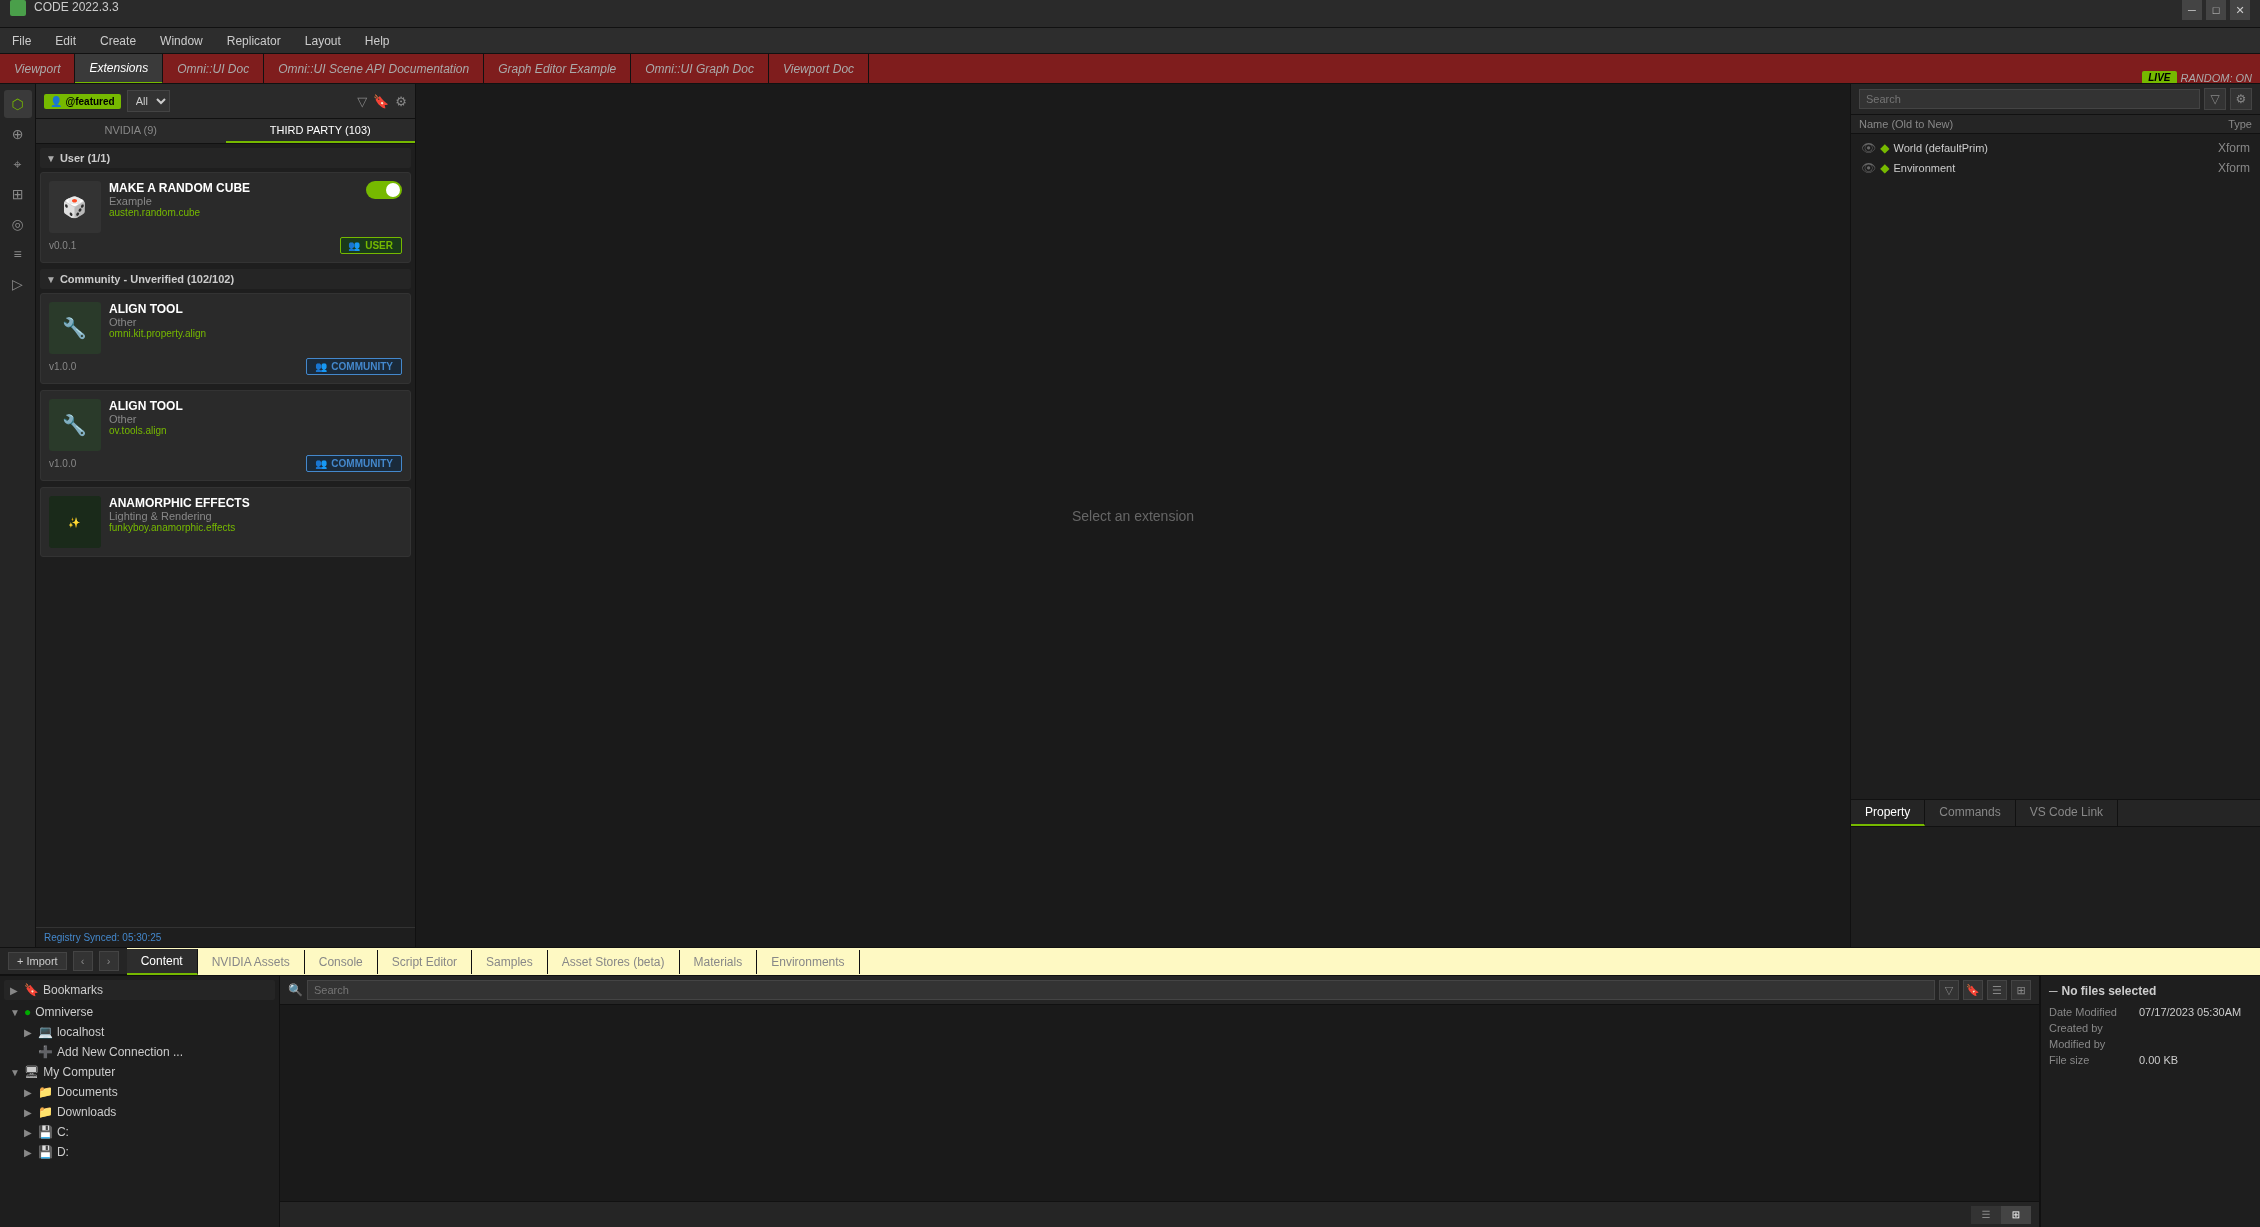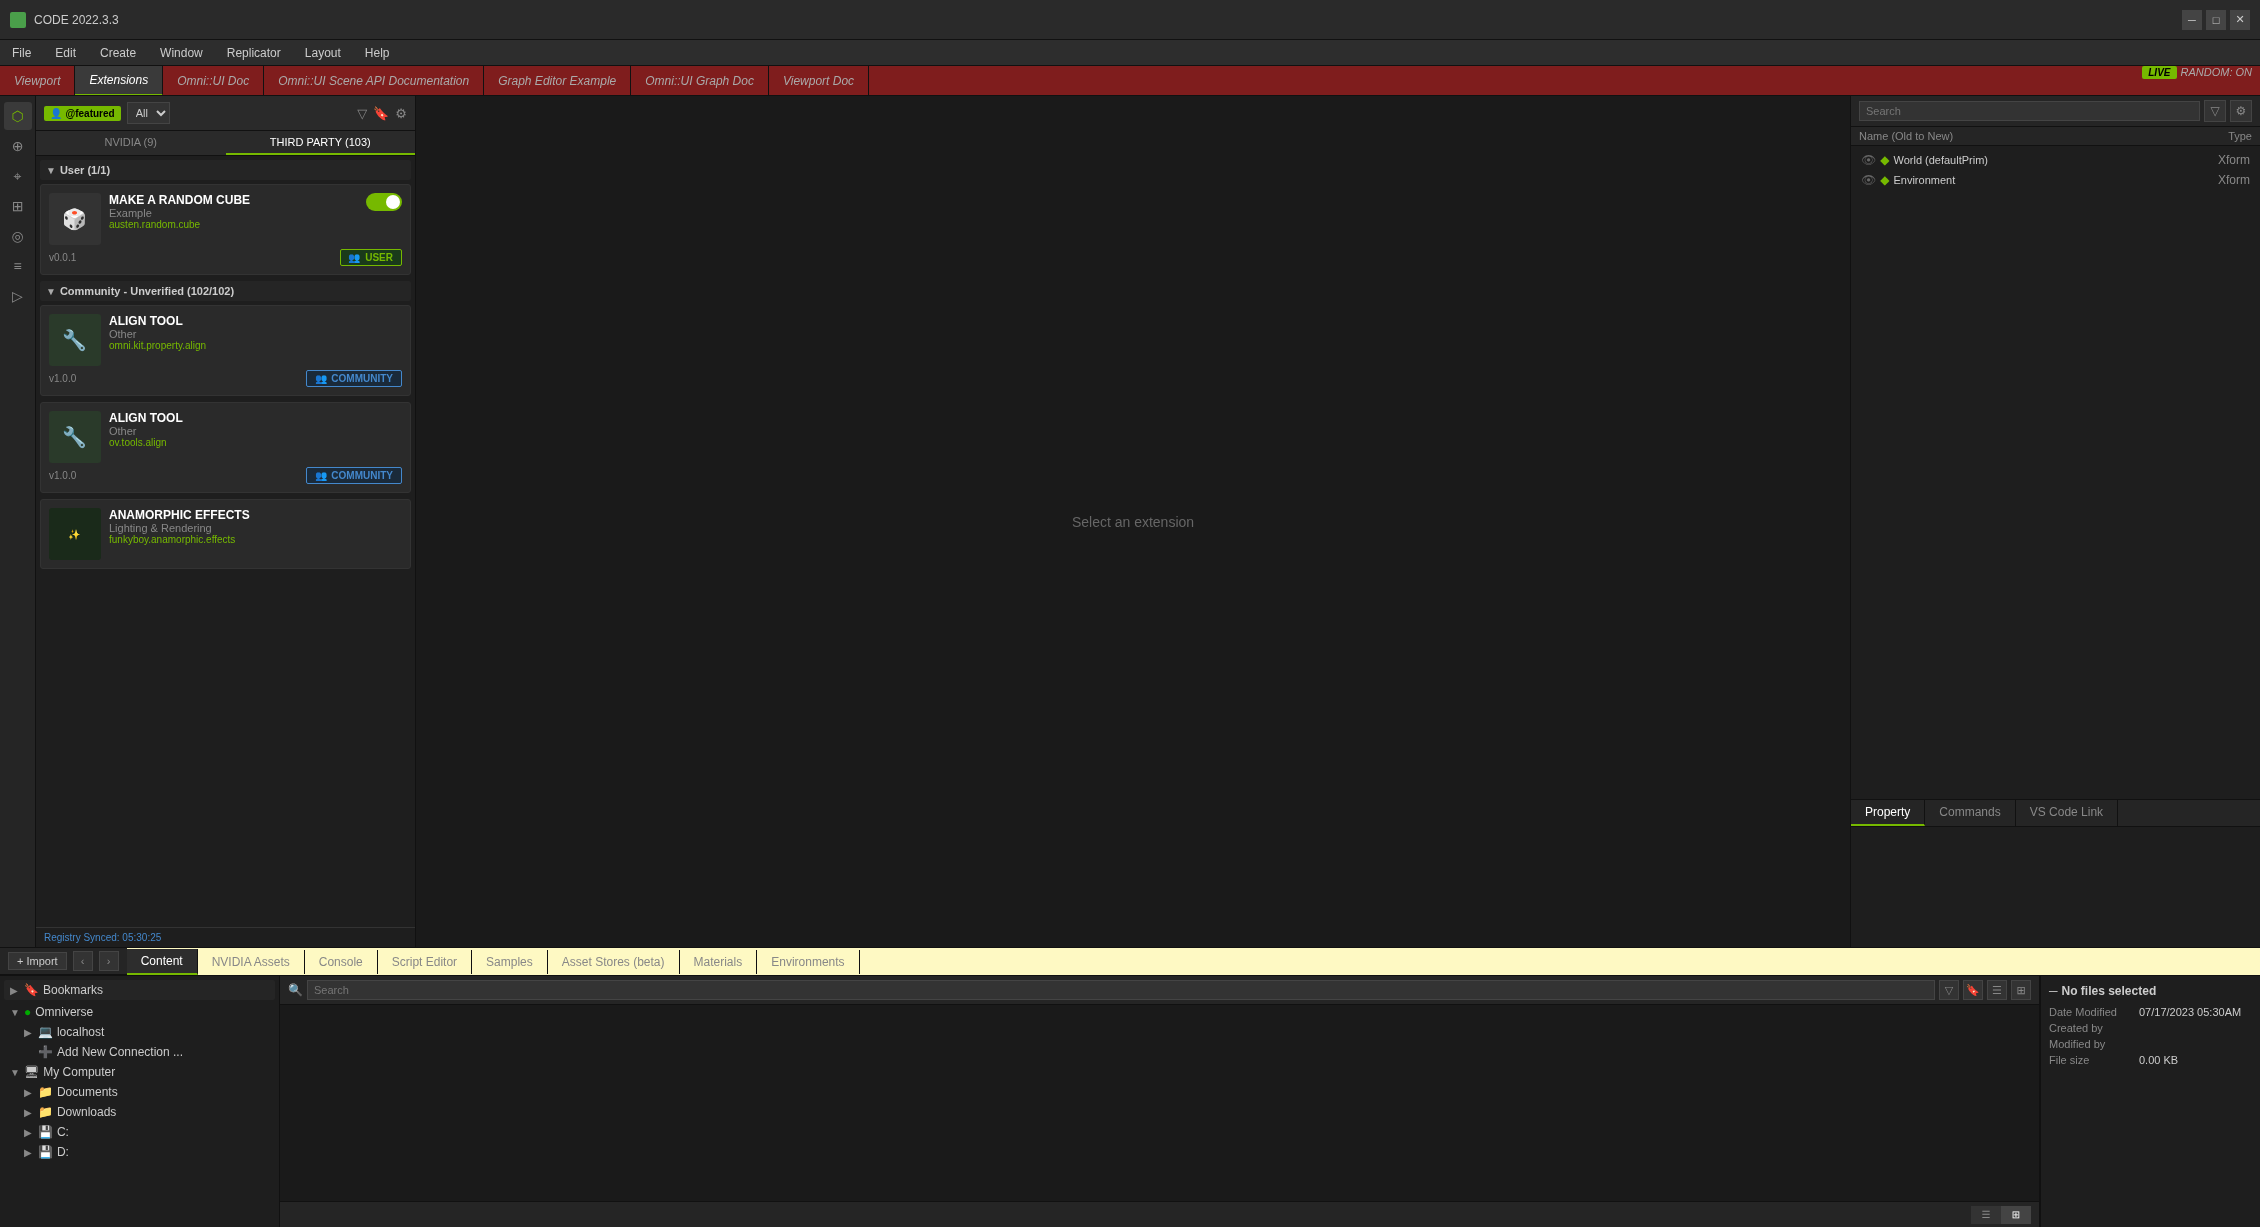--- a/index.html
+++ b/index.html
@@ -11,23 +11,22 @@
       width: 2260px;
       height: 1227px;
       overflow: hidden;
       display: flex;
       flex-direction: column;
     }
 
     
     .title-bar {
       background: #2a2a2a;
-      height: 40px;
-      display: flex;
-      align-items: center;
+      height: 28px;
+      display: flex;
       padding: 0 10px;
       border-bottom: 1px solid #111;
     }
     .title-bar-logo {
       width: 16px;
       height: 16px;
       background: #4a9f4a;
       margin-right: 8px;
       border-radius: 2px;
     }
@@ -93,21 +92,21 @@
     }
     .tab.active {
       background: #3a3a3a;
       color: #ffffff;
       border-bottom: 2px solid #76b900;
     }
 
     
     .status-bar-top {
       display: flex;
-      align-items: flex-start;
+      align-items: flex-end;
       margin-left: auto;
       height: 30px;
       gap: 4px;
       padding-right: 8px;
     }
     .live-badge {
       background: #76b900;
       color: #000;
       font-size: 10px;
       font-weight: bold;

